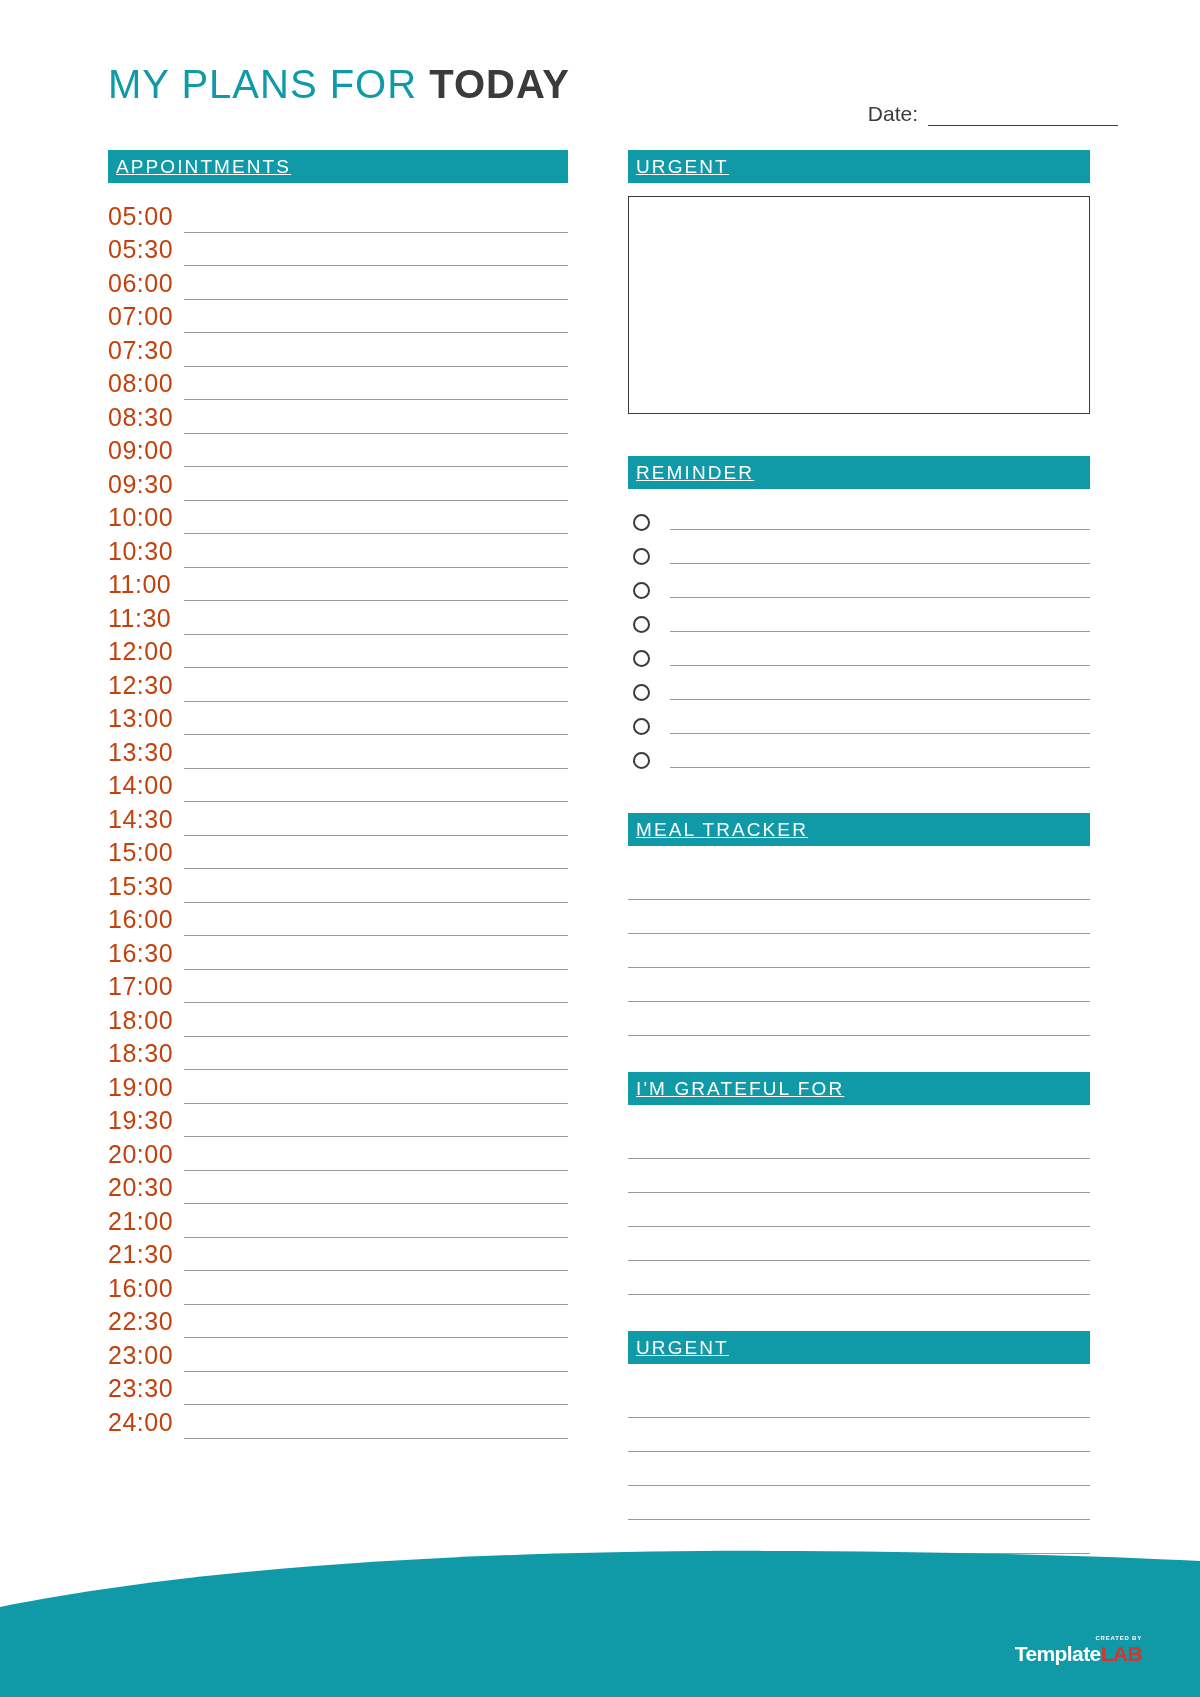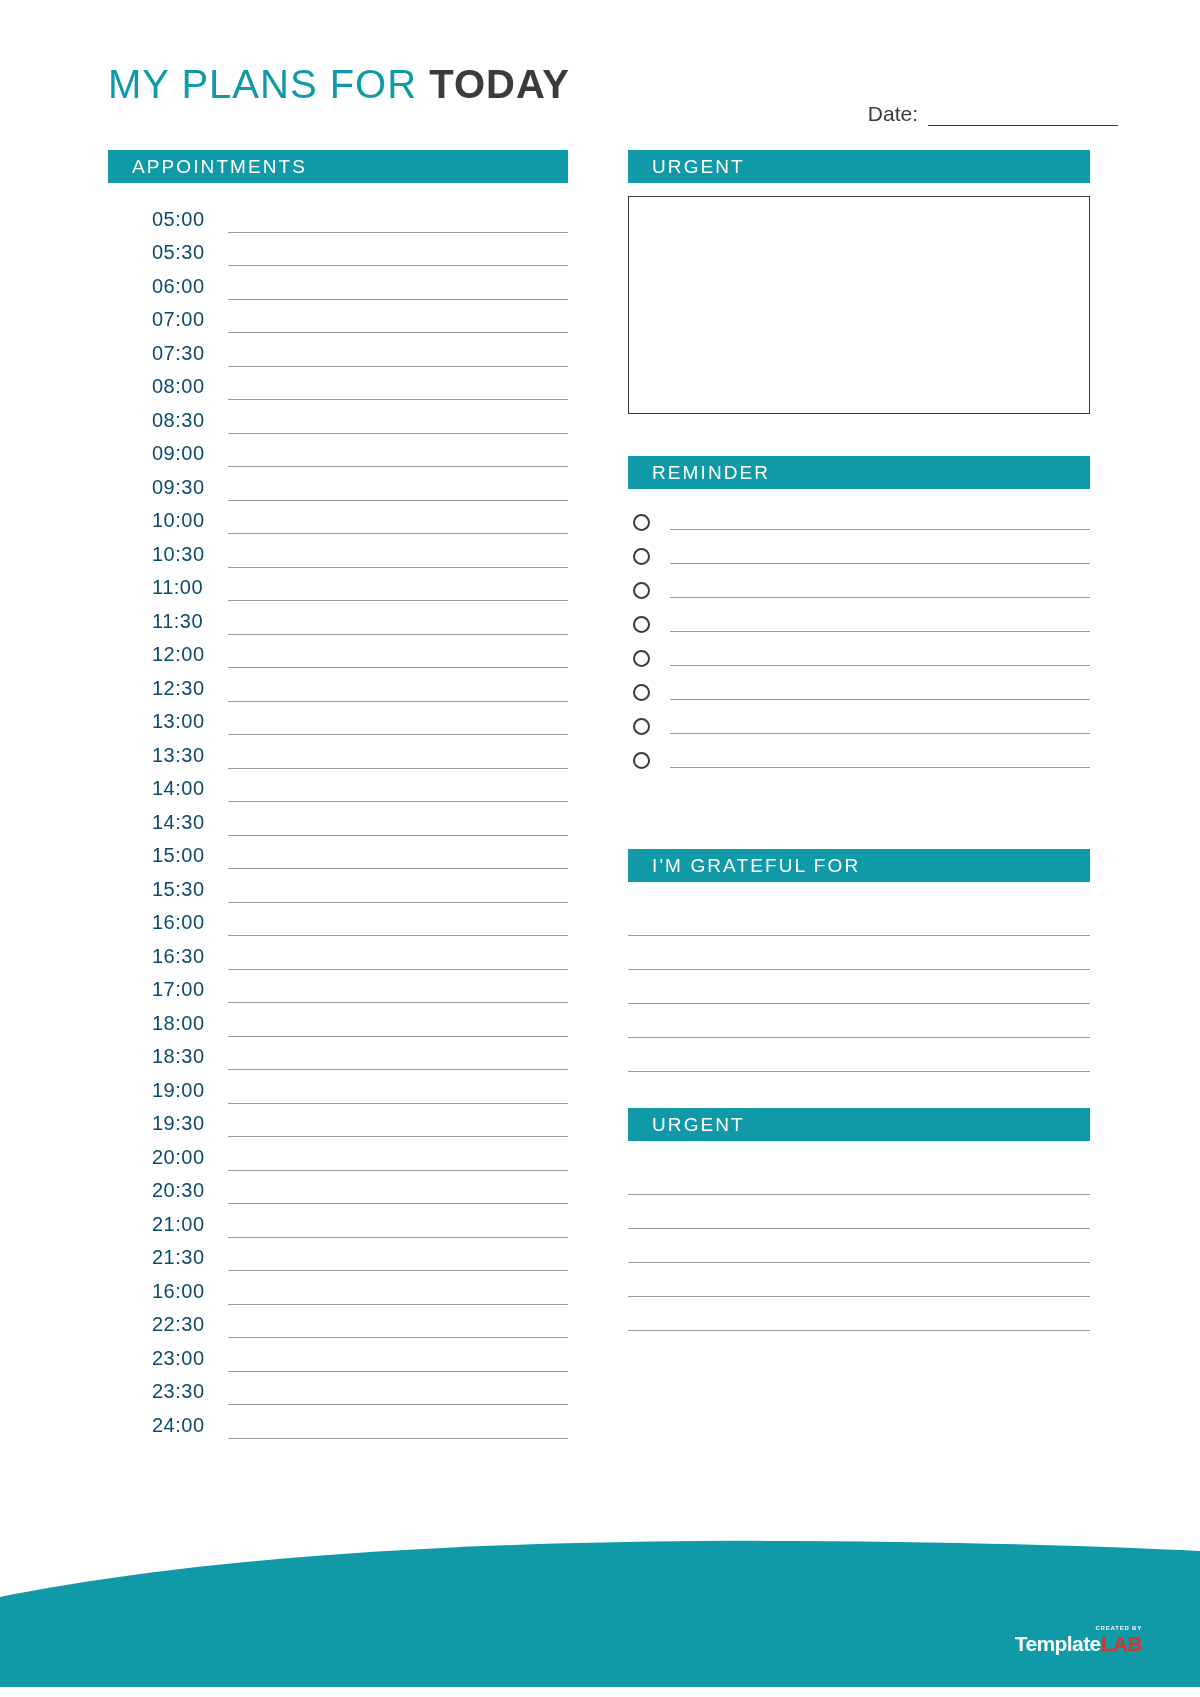--- a/index.html
+++ b/index.html
@@ -66,48 +66,48 @@
   }
 
   
   .bar {
     background: #109aa8;
     color: #ffffff;
     font-size: 19px;
     letter-spacing: 2.1px;
     display: flex;
     align-items: center;
-    padding-left: 24px;
+    padding-left: 8px;
     box-sizing: border-box;
     height: 33px;
+    text-decoration: underline;
   }
 
   
   .col-left {
     position: absolute;
     left: 108px;
     top: 150px;
     width: 460px;
   }
   .time-list {
     margin-top: 16px;
   }
   .time-row {
     display: flex;
     align-items: flex-end;
     height: 33.5px;
   }
   .time-label {
     width: 76px;
-    font-size: 20px;
-    color: #0c4a6e;
+    font-size: 25px;
+    color: #c2410c;
     letter-spacing: 0.5px;
     line-height: 1;
     padding-bottom: 4px;
-    margin-left: 44px;
   }
   .time-rule {
     flex: 1;
     border-bottom: 1.1px solid #9b9b9b;
     height: 26px;
   }
 
   
   .col-right {
     position: absolute;
@@ -157,21 +157,21 @@
   .plain-row {
     height: 34px;
     border-bottom: 1.1px solid #9b9b9b;
     box-sizing: border-box;
   }
 
   
   .footer {
     position: absolute;
     left: 0;
-    bottom: 10px;
+    bottom: 0;
     width: 1200px;
     height: 160px;
     pointer-events: none;
   }
   .footer svg { display: block; }
 
   .brand {
     position: absolute;
     right: 58px;
     bottom: 33px;
@@ -404,20 +404,30 @@
           </div>
           <div class="reminder-row">
             <span class="circle"></span>
             <span class="reminder-rule"></span>
           </div>
         </div>
     </div>
 
     <div class="gap-md"></div>
 
+    <div>
+      <div class="bar">MEAL TRACKER</div>
+      <div class="plain-lines" id="meal-list">
+          <div class="plain-row"></div>
+          <div class="plain-row"></div>
+          <div class="plain-row"></div>
+          <div class="plain-row"></div>
+          <div class="plain-row"></div>
+        </div>
+    </div>
 
     <div class="gap-md"></div>
 
     <div>
       <div class="bar">I'M GRATEFUL FOR</div>
       <div class="plain-lines" id="grateful-list">
           <div class="plain-row"></div>
           <div class="plain-row"></div>
           <div class="plain-row"></div>
           <div class="plain-row"></div>

